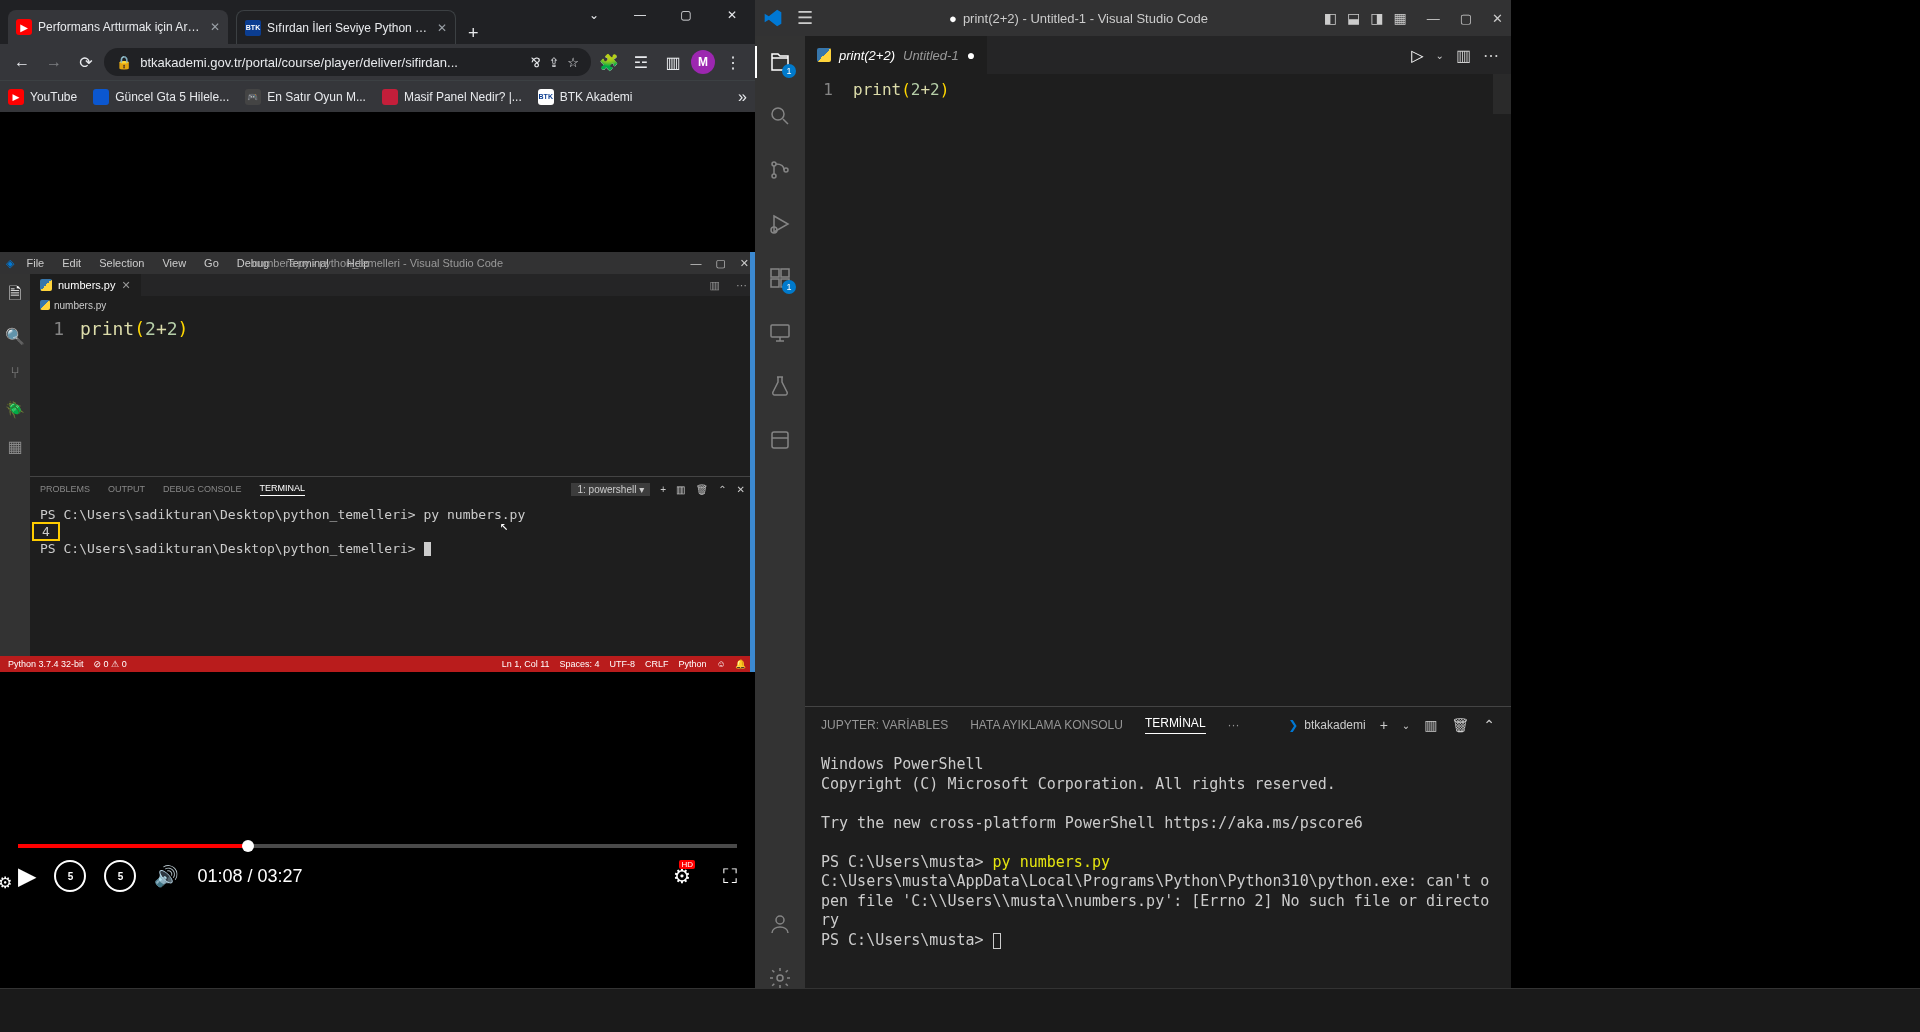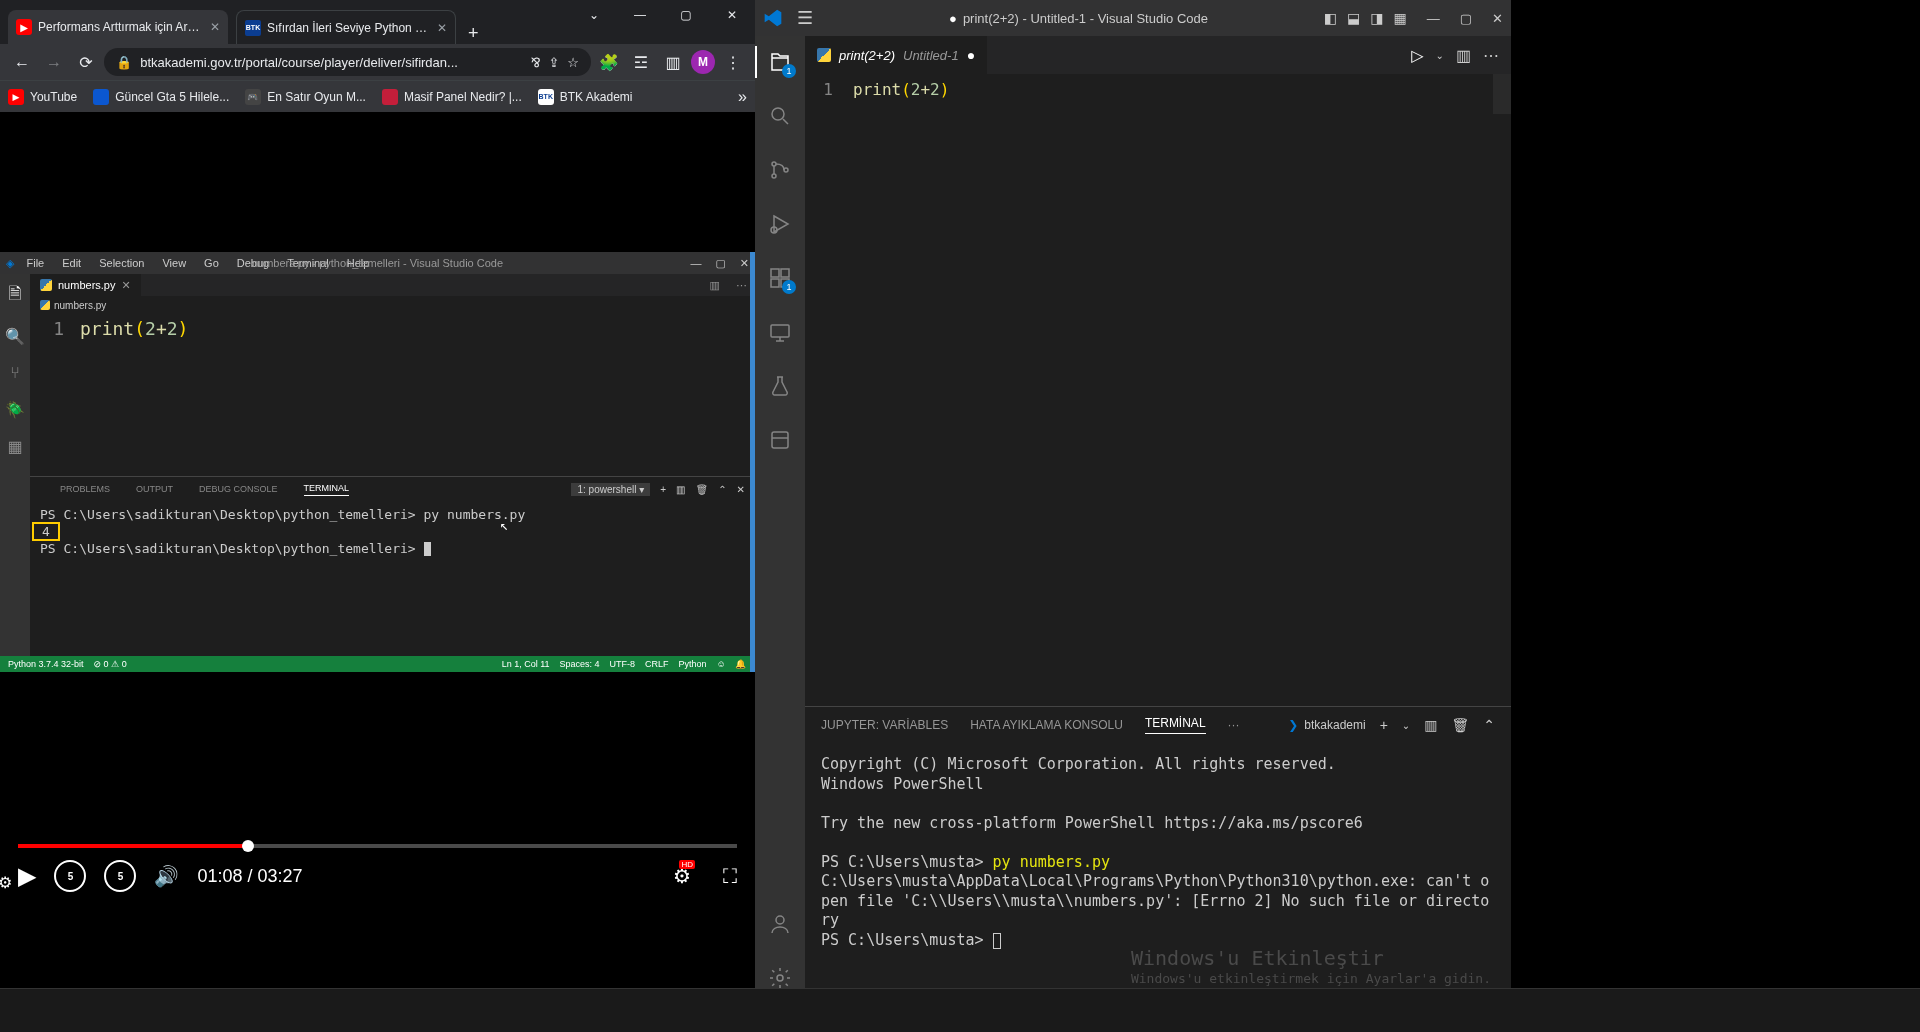--- a/index.html
+++ b/index.html
@@ -42,28 +42,28 @@
 .v-tabs { height: 22px; background: #252526; display: flex; align-items: center; }
 .v-tab { height: 100%; background: #1e1e1e; padding: 0 10px; display: flex; align-items: center; color: #fff; font-size: 11px; gap: 6px; }
 .v-py-ico { width: 12px; height: 12px; background: linear-gradient(135deg, #3776ab 50%, #ffd43b 50%); border-radius: 2px; }
 .v-breadcrumb { height: 18px; padding: 0 10px; display: flex; align-items: center; font-size: 10px; color: #ccc; gap: 4px; }
 .v-code { flex: 1; padding: 4px 0; display: flex; font-family: "Consolas", monospace; font-size: 18px; }
 .v-linenum { width: 50px; text-align: right; padding-right: 16px; color: #858585; }
 .v-codeline { color: #dcdcaa; }
 .v-codeline .paren { color: #ffd700; }
 .v-codeline .num { color: #b5cea8; }
 .v-panel { height: 180px; border-top: 1px solid #444; display: flex; flex-direction: column; }
-.v-panel-tabs { height: 24px; display: flex; align-items: center; padding: 0 10px; gap: 26px; font-size: 9px; color: #888; margin-left: 20px; }
+.v-panel-tabs { height: 24px; display: flex; align-items: center; padding: 0 10px; gap: 18px; font-size: 9px; color: #888; }
 .v-panel-tab.active { color: #fff; border-bottom: 1px solid #fff; padding-bottom: 2px; }
 .v-panel-controls { margin-left: auto; display: flex; align-items: center; gap: 10px; font-size: 10px; color: #ccc; }
 .v-panel-sel { background: #3c3c3c; padding: 1px 6px; font-size: 10px; }
 .v-terminal { flex: 1; padding: 6px 10px; font-family: "Consolas", monospace; font-size: 13px; color: #ccc; position: relative; }
 .highlight-box { display: inline-block; border: 2px solid #ffcc00; padding: 0 8px; margin-left: -8px; }
 .cursor-ptr { position: absolute; top: 16px; left: 470px; color: #fff; font-size: 14px; }
-.v-statusbar { height: 16px; background: #15803d; display: flex; align-items: center; padding: 0 8px; font-size: 9px; color: #fff; justify-content: space-between; }
+.v-statusbar { height: 16px; background: #b91c1c; display: flex; align-items: center; padding: 0 8px; font-size: 9px; color: #fff; justify-content: space-between; }
 .v-status-left { display: flex; gap: 10px; }
 .v-status-right { display: flex; gap: 10px; }
 .video-scrollbar { position: absolute; right: 0; top: 0; height: 100%; width: 5px; background: #3c89d0; }
 .video-controls { position: absolute; bottom: 140px; left: 18px; right: 18px; }
 .progress { height: 4px; background: #4a4a4a; position: relative; margin-bottom: 12px; }
 .progress-fill { height: 100%; width: 32%; background: #f00; position: relative; }
 .progress-thumb { position: absolute; right: -6px; top: -4px; width: 12px; height: 12px; background: #fff; border-radius: 50%; }
 .controls-row { display: flex; align-items: center; gap: 18px; color: #fff; }
 .play { font-size: 24px; }
 .rewind, .forward { width: 32px; height: 32px; border: 2px solid #fff; border-radius: 50%; display: flex; align-items: center; justify-content: center; font-size: 10px; font-weight: bold; position: relative; }
@@ -426,32 +426,28 @@
                   <span>btkakademi</span>
                 </span>
               <span>+</span>
               <span style="font-size:10px">⌄</span>
               <span>▥</span>
               <span>🗑</span>
               <span>⌃</span>
             </div>
           </div>
           <div class="vsc-terminal-body">
+            <div>Windows PowerShell</div>
             <div>Copyright (C) Microsoft Corporation. All rights reserved.</div>
-            <div>Windows PowerShell</div>
             <div>&nbsp;</div>
             <div><span>Try the new cross-platform PowerShell https://aka.ms/pscore6</span></div>
             <div>&nbsp;</div>
             <div><span>PS C:\Users\musta&gt;</span> <span class="term-yellow">py numbers.py</span></div>
             <div style="word-break:break-all">C:\Users\musta\AppData\Local\Programs\Python\Python310\python.exe: can't open file 'C:\\Users\\musta\\numbers.py': [Errno 2] No such file or directory</div>
             <div><span>PS C:\Users\musta&gt;</span> <span class="term-cursor"></span></div>
-            <div class="watermark">
-              <div class="watermark-title">Windows'u Etkinleştir</div>
-              <div class="watermark-sub">Windows'u etkinleştirmek için Ayarlar'a gidin.</div>
-            </div>
           </div>
         </div>
       </div>
     </div>
     <div class="vsc-status">
       <div class="vsc-status-remote">⚡</div>
       <div class="vsc-status-item">⊘ <span>0</span></div>
       <div class="vsc-status-item">⚠ <span>0</span></div>
       <div class="vsc-status-right">
         <span>Satır 1, Sütun 11</span>

